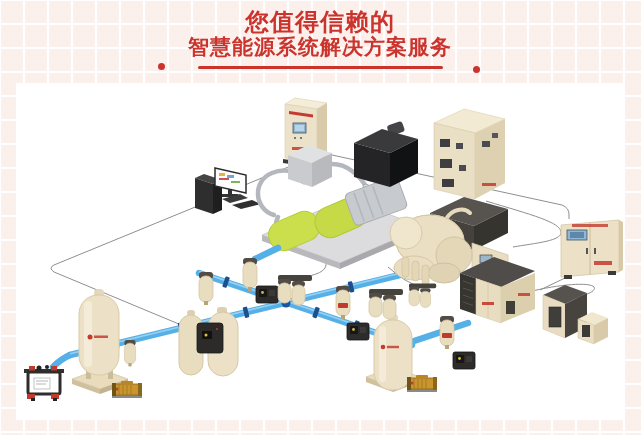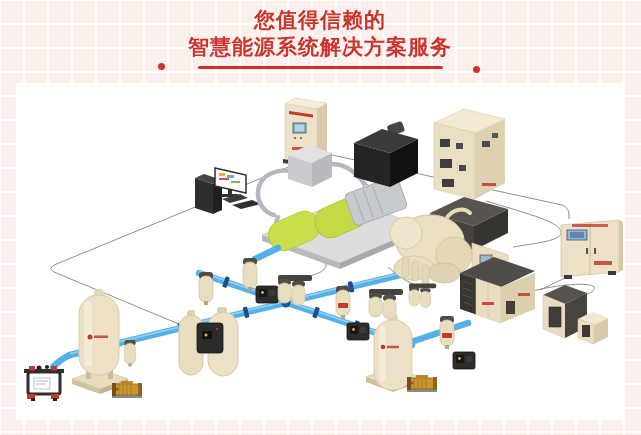--- a/index.html
+++ b/index.html
@@ -7,21 +7,21 @@
     width:641px;height:435px;overflow:hidden;position:relative;
     font-family:"Liberation Sans","DejaVu Sans",sans-serif;
     background-color:#fcf0ed;
     background-image:
       linear-gradient(#ffffff 2px, transparent 2px),
       linear-gradient(90deg,#ffffff 2px, transparent 2px);
     background-size:24px 24px;
     background-position:-1px -1px;
   }
   .hdr{position:absolute;left:16px;width:608px;text-align:center;color:#cb332c;font-weight:bold;}
-  #t1{top:6px;font-size:21px;letter-spacing:1px;}
+  #t1{top:6px;font-size:24px;letter-spacing:1px;}
   #t2{top:33px;font-size:21px;letter-spacing:1px;font-family:Liberation Serif, serif;}
   .rule{position:absolute;left:198px;top:66px;width:245px;height:2.5px;background:#cb332c;border-radius:2px;}
   .dot{position:absolute;width:7px;height:7px;border-radius:50%;background:#cb332c;}
   #dotL{left:158px;top:63px;}
   #dotR{left:473px;top:66px;}
   .panel{position:absolute;left:16px;top:83px;width:608px;height:337px;background:#ffffff;}
   svg{display:block;}
 </style>
 </head>
 <body>

